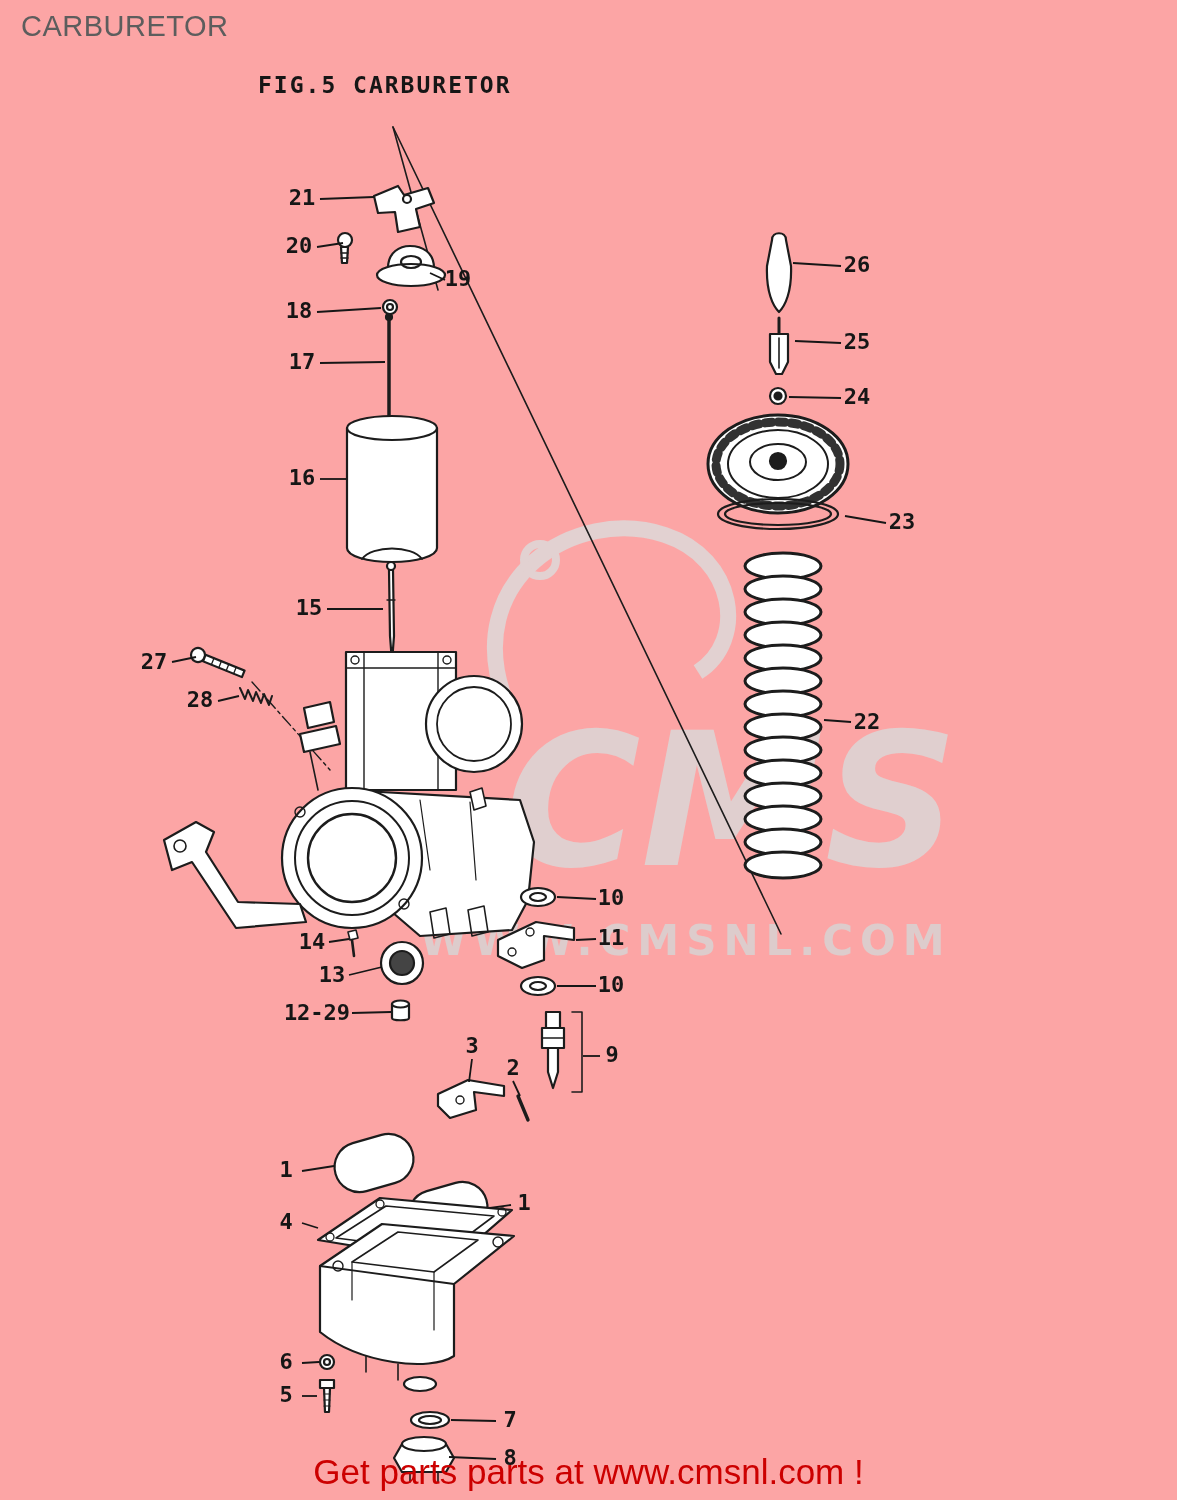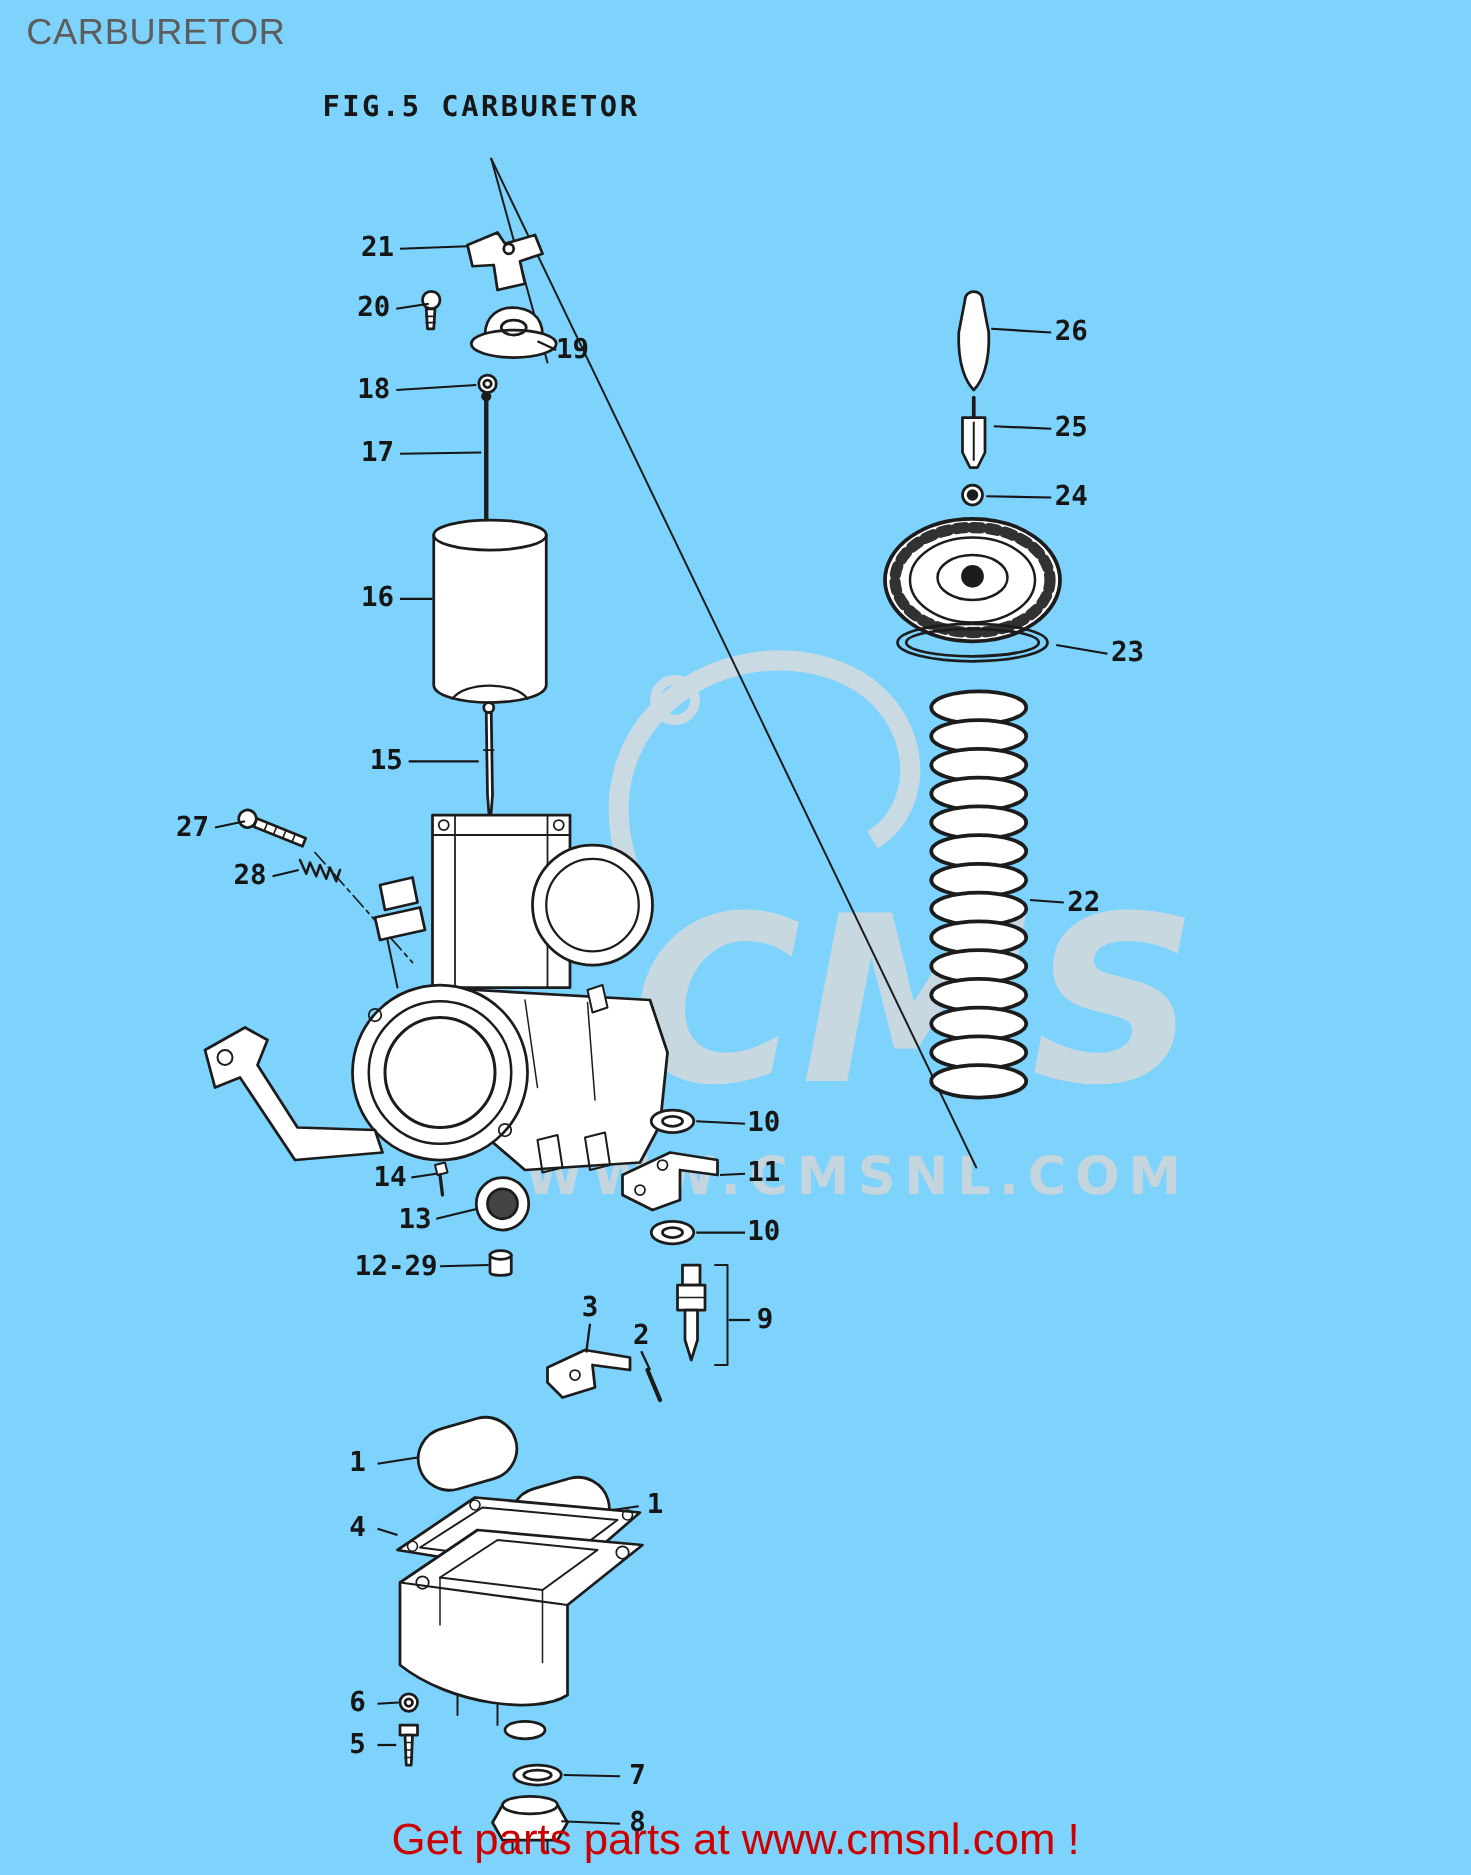--- a/index.html
+++ b/index.html
@@ -1,18 +1,18 @@
 <!DOCTYPE html>
 <html><head>
 <meta charset="utf-8">
 <style>
   * { margin:0; padding:0; box-sizing:border-box; }
   html,body { background:#ffffff; }
   body { width:1177px; height:1500px; font-family:"Liberation Sans", sans-serif; }
-  .page { position:relative; width:1177px; height:1500px; background:#7dd3fc; overflow:hidden; }
+  .page { position:relative; width:1177px; height:1500px; background:#fca5a5; overflow:hidden; }
   .page-title { position:absolute; top:10px; left:21px; font-size:29px; font-weight:400;
                 color:#5d5d5d; letter-spacing:0.5px; }
   .diagram-svg { position:absolute; left:0; top:0; width:1177px; height:1500px; }
   .fig-label { font-family:"DejaVu Sans Mono", monospace; font-weight:bold; font-size:23px;
                fill:#161616; letter-spacing:2px; }
   .callout-line { stroke:#161616; stroke-width:1.8; fill:none; }
   .callout-label { font-family:"DejaVu Sans Mono", monospace; font-weight:bold; font-size:22px;
                    fill:#161616; text-anchor:middle; }
   .wm-main { font-family:"DejaVu Sans", sans-serif; font-style:italic; font-weight:bold;
              font-size:185px; fill:#dadada; }

